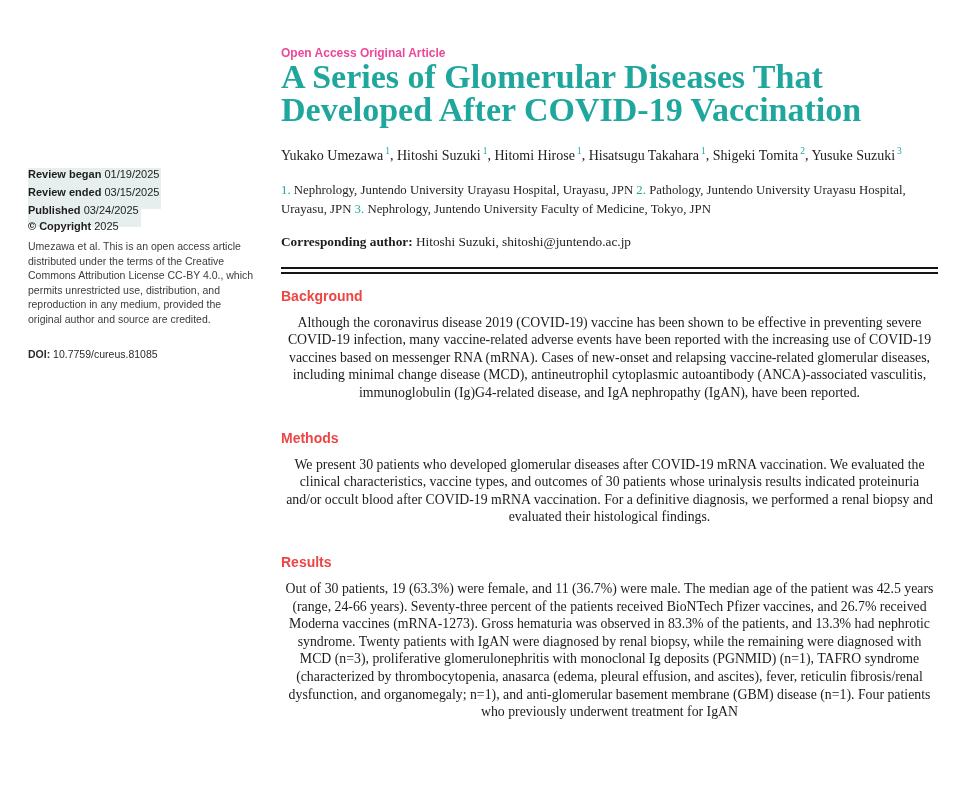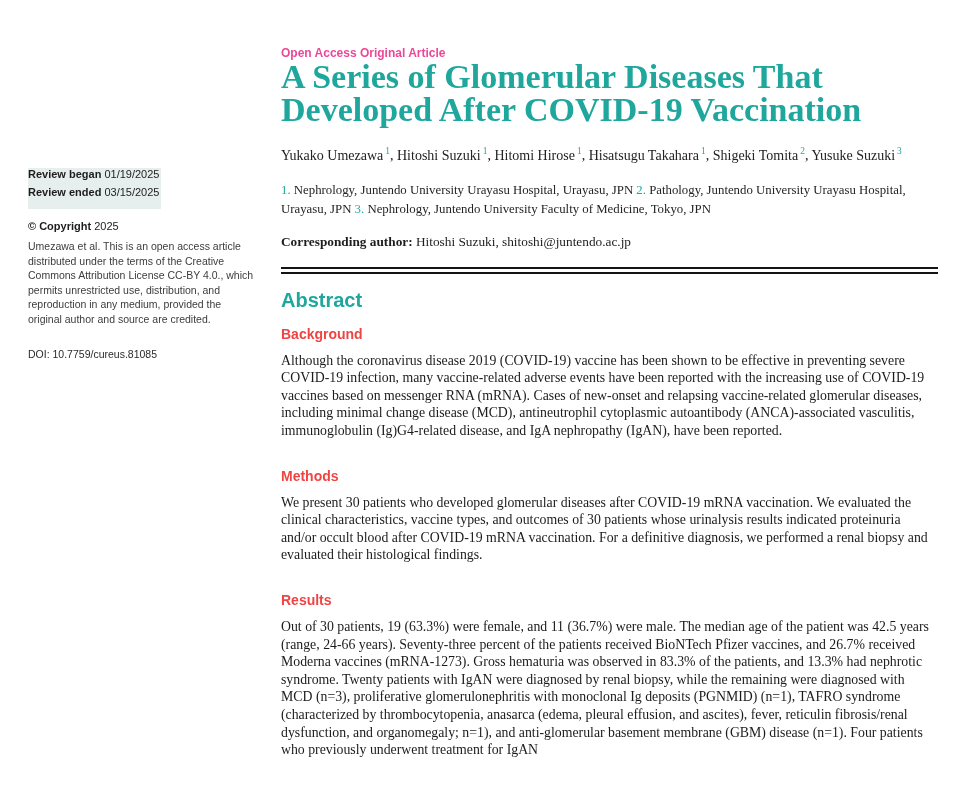--- a/index.html
+++ b/index.html
@@ -20,21 +20,21 @@
   .date-line .hl { background:#e6efed; padding:0 2px 11px 0; }
   .date-line b { font-weight:bold; }
 
   .copyright { position:absolute; left:28px; top:220px; width:228px; }
   .copy-head { font-size:11px; color:#1d1d1d; margin-bottom:7px; }
   .copy-head b { font-weight:bold; }
   .copy-text { font-size:10.5px; line-height:14.6px; color:#3c3c3c; }
 
   .doi { position:absolute; left:28px; top:348px; width:228px;
          font-size:10.5px; color:#2a2a2a; }
-  .doi b { font-weight:normal; }
+  .doi b { font-weight:bold; }
 
   
   .main { position:absolute; left:281px; top:46px; width:657px; }
   .article-type { font-size:12px; font-weight:bold; color:#ec4899; }
 
   h1.title { font-family:"Liberation Serif", serif;
              font-weight:bold; font-size:34px; line-height:33px; color:#1fa79e; }
 
   .authors { margin-top:14px; font-family:"Liberation Serif", serif;
              font-size:14px; line-height:22px; color:#222; }
@@ -52,31 +52,32 @@
                  border-bottom:2px solid #141414; }
 
   .abstract-h { margin-top:14px; font-size:20px; line-height:24px;
                 font-weight:bold; color:#1fa79e; }
 
   .section-h { margin-top:26px; font-size:14px; line-height:20px;
                font-weight:bold; color:#ef4444; }
   .section-h.tight { margin-top:12px; }
 
   .para { margin-top:8px; font-family:"Liberation Serif", serif;
-          font-size:13.8px; line-height:17.6px; color:#1b1b1b; }
+          font-size:13.8px; line-height:17.6px; color:#1b1b1b;text-align:center; }
 </style>
 </head>
 <body>
 
 <div class="page">
 
 
   <aside class="dates">
     <div class="date-line"><span class="hl"><b>Review began</b> <span>01/19/2025</span></span></div>
     <div class="date-line"><span class="hl"><b>Review ended</b> <span>03/15/2025</span></span></div>
+    <div class="date-line"><span class="hl"><b>Published</b> <span>03/24/2025</span></span></div>
   </aside>
 
   <aside class="copyright">
     <div class="copy-head"><b>© Copyright</b> <span>2025</span></div>
     <div class="copy-text">Umezawa et al. This is an open access article distributed under the terms of the Creative Commons Attribution License CC-BY 4.0., which permits unrestricted use, distribution, and reproduction in any medium, provided the original author and source are credited.</div>
   </aside>
 
   <aside class="doi">
     <b>DOI:</b> <span>10.7759/cureus.81085</span>
   </aside>
@@ -88,21 +89,20 @@
     <h1 class="title">A Series of Glomerular Diseases That Developed After COVID-19 Vaccination</h1>
 
     <p class="authors"><span><span>Yukako Umezawa</span><sup>1</sup><span>, </span></span><span><span>Hitoshi Suzuki</span><sup>1</sup><span>, </span></span><span><span>Hitomi Hirose</span><sup>1</sup><span>, </span></span><span><span>Hisatsugu Takahara</span><sup>1</sup><span>, </span></span><span><span>Shigeki Tomita</span><sup>2</sup><span>, </span></span><span><span>Yusuke Suzuki</span><sup>3</sup><span></span></span></p>
 
     <p class="affils"><span class="aff-num">1.</span> <span>Nephrology, Juntendo University Urayasu Hospital, Urayasu, JPN</span> <span class="aff-num">2.</span> <span>Pathology, Juntendo University Urayasu Hospital, Urayasu, JPN</span> <span class="aff-num">3.</span> <span>Nephrology, Juntendo University Faculty of Medicine, Tokyo, JPN</span></p>
 
     <p class="corresponding"><b>Corresponding author:</b> <span>Hitoshi Suzuki, shitoshi@juntendo.ac.jp</span></p>
 
     <div class="double-rule"></div>
 
-    <h2 class="abstract-h">Abstract</h2>
 
     <h3 class="section-h tight">Background</h3>
     <p class="para">Although the coronavirus disease 2019 (COVID-19) vaccine has been shown to be effective in preventing severe COVID-19 infection, many vaccine-related adverse events have been reported with the increasing use of COVID-19 vaccines based on messenger RNA (mRNA). Cases of new-onset and relapsing vaccine-related glomerular diseases, including minimal change disease (MCD), antineutrophil cytoplasmic autoantibody (ANCA)-associated vasculitis, immunoglobulin (Ig)G4-related disease, and IgA nephropathy (IgAN), have been reported.</p>
 
     <h3 class="section-h">Methods</h3>
     <p class="para">We present 30 patients who developed glomerular diseases after COVID-19 mRNA vaccination. We evaluated the clinical characteristics, vaccine types, and outcomes of 30 patients whose urinalysis results indicated proteinuria and/or occult blood after COVID-19 mRNA vaccination. For a definitive diagnosis, we performed a renal biopsy and evaluated their histological findings.</p>
 
     <h3 class="section-h">Results</h3>
     <p class="para">Out of 30 patients, 19 (63.3%) were female, and 11 (36.7%) were male. The median age of the patient was 42.5 years (range, 24-66 years). Seventy-three percent of the patients received BioNTech Pfizer vaccines, and 26.7% received Moderna vaccines (mRNA-1273). Gross hematuria was observed in 83.3% of the patients, and 13.3% had nephrotic syndrome. Twenty patients with IgAN were diagnosed by renal biopsy, while the remaining were diagnosed with MCD (n=3), proliferative glomerulonephritis with monoclonal Ig deposits (PGNMID) (n=1), TAFRO syndrome (characterized by thrombocytopenia, anasarca (edema, pleural effusion, and ascites), fever, reticulin fibrosis/renal dysfunction, and organomegaly; n=1), and anti-glomerular basement membrane (GBM) disease (n=1). Four patients who previously underwent treatment for IgAN</p>
 

